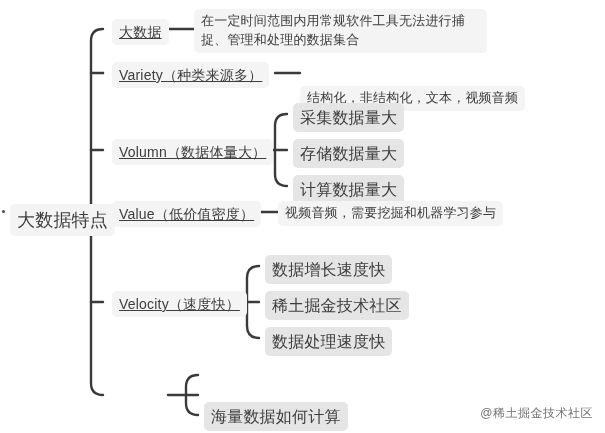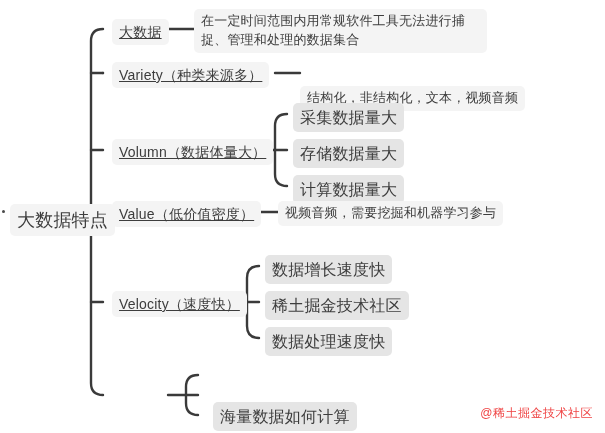--- a/index.html
+++ b/index.html
@@ -65,21 +65,21 @@
     width: 3px;
     height: 3px;
     background: #4a4a4a;
     border-radius: 50%;
   }
   .watermark {
     position: absolute;
     right: 12px;
     bottom: 11px;
     font-size: 12px;
-    color: #ef4444;
+    color: #737373;
     letter-spacing: 0.5px;
     user-select: none;
   }
 </style>
 </head>
 <body>
 
 <div id="mindmap">
 
   <svg class="svg-layer" viewBox="0 0 605 433">
@@ -140,16 +140,16 @@
   <div class="node leaf-node" style="left:293px; top:175px;">计算数据量大</div>
 
   <div class="node branch-node" style="left:112px; top:201px;">Value（低价值密度）</div>
   <div class="node desc-node" style="left:278px; top:201px;">视频音频，需要挖掘和机器学习参与</div>
 
   <div class="node branch-node" style="left:112px; top:291px;">Velocity（速度快）</div>
   <div class="node leaf-node" style="left:265px; top:255px;">数据增长速度快</div>
   <div class="node leaf-node" style="left:265px; top:291px;">稀土掘金技术社区</div>
   <div class="node leaf-node" style="left:265px; top:327px;">数据处理速度快</div>
 
-  <div class="node leaf-node" style="left:204px; top:402px;margin-left:9px;">海量数据如何计算</div>
+  <div class="node leaf-node" style="left:204px; top:402px;">海量数据如何计算</div>
 
   <div class="watermark">@稀土掘金技术社区</div>
 </div>
 
 </body></html>

